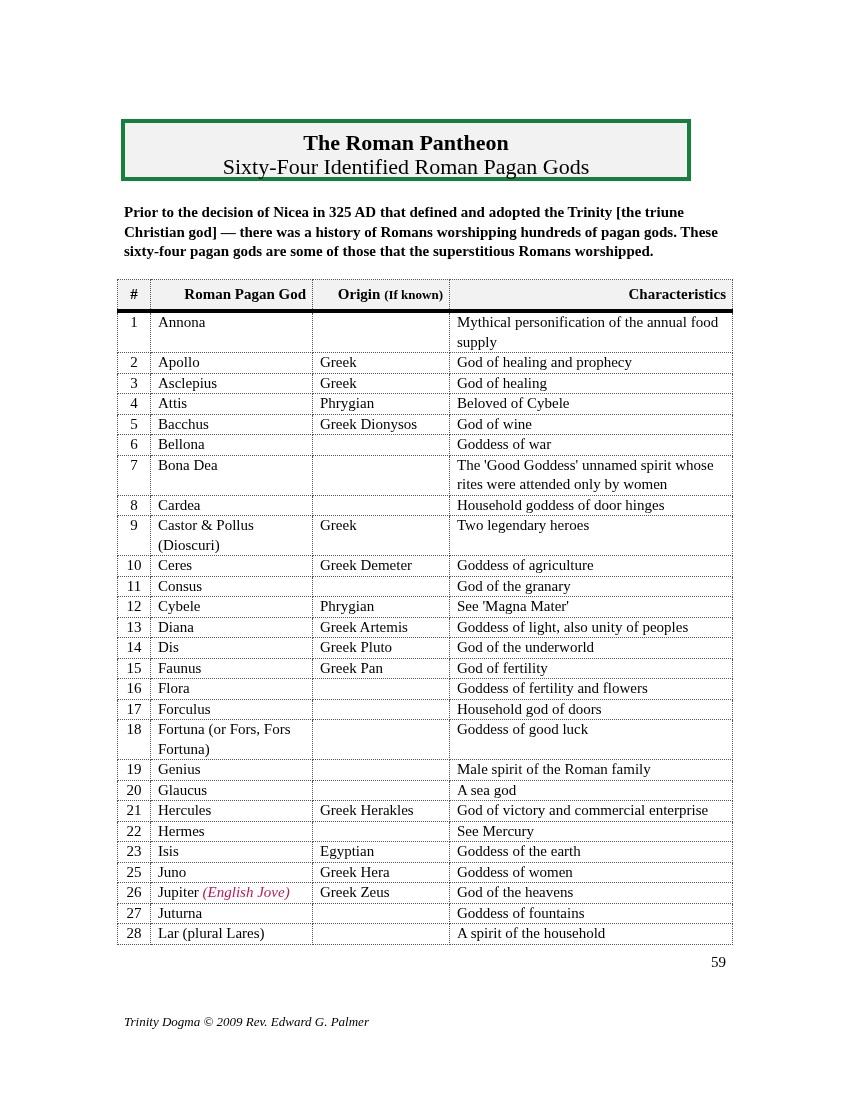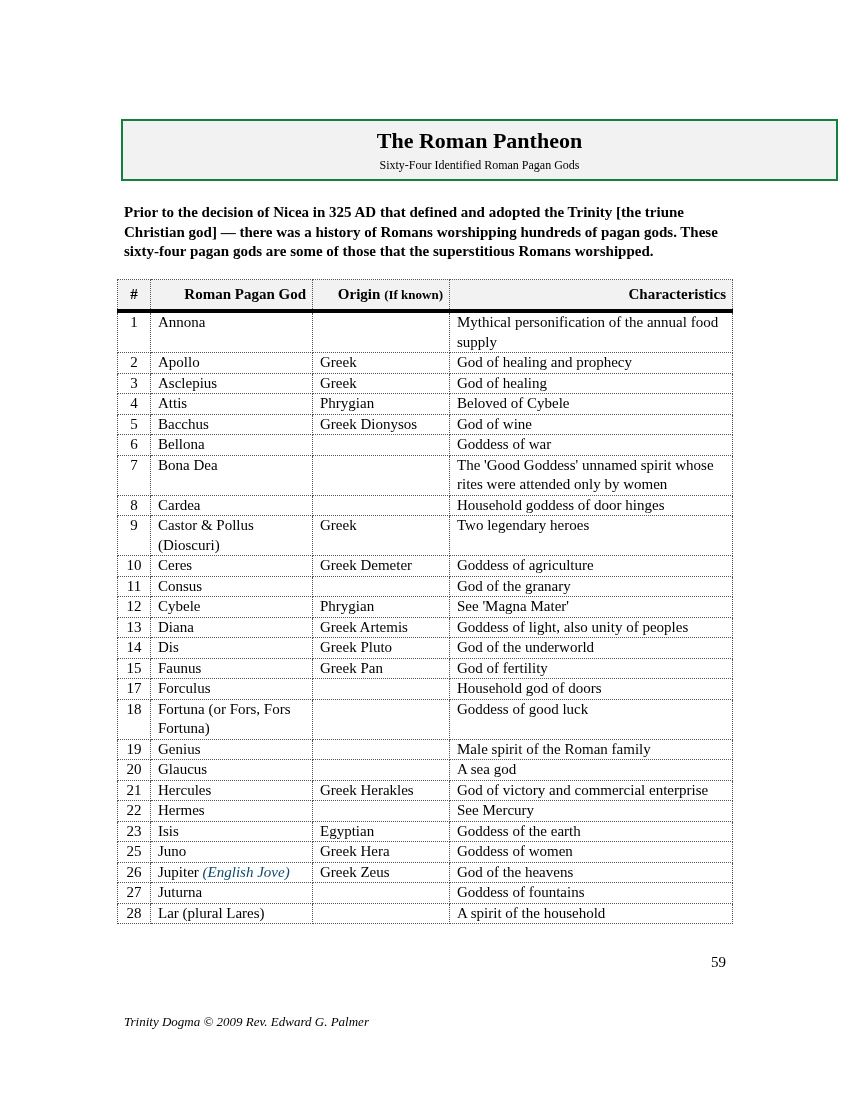--- a/index.html
+++ b/index.html
@@ -12,35 +12,35 @@
       height: 1100px;
       position: relative;
       font-family: "Liberation Serif", "DejaVu Serif", serif;
       color: #000;
       overflow: hidden;
     }
     .title-box {
       position: absolute;
       left: 121px;
       top: 119px;
-      width: 717px;
+      width: 570px;
       height: 62px;
-      border: 2px solid #15803d;
+      border: 4px solid #15803d;
       background: #f2f2f2;
       text-align: center;
       box-sizing: border-box;
     }
     .title-box .title {
       font-size: 22px;
       font-weight: bold;
       margin-top: 7px;
       line-height: 26px;
     }
     .title-box .subtitle {
-      font-size: 12px;
+      font-size: 22px;
       line-height: 22px;
       margin-top: 0px;
     }
     .intro {
       position: absolute;
       left: 124px;
       top: 203px;
       width: 610px;
       font-size: 15px;
       line-height: 19.5px;
@@ -75,21 +75,21 @@
     }
     table.gods th.num, table.gods td.num {
       text-align: center;
       padding: 0 2px;
     }
     table.gods tbody td {
       padding-top: 0px;
     }
     .note {
       font-style: italic;
-      color: #0c4a6e;
+      color: #be185d;
     }
     col.c-num { width: 33px; }
     col.c-name { width: 162px; }
     col.c-origin { width: 137px; }
     col.c-char { width: 283px; }
     .footer-left {
       position: absolute;
       left: 124px;
       top: 1014px;
       font-size: 13px;
@@ -212,20 +212,26 @@
         <td>Greek Pluto</td>
         <td>God of the underworld</td>
       </tr>
       <tr>
         <td class="num">15</td>
         <td><span>Faunus</span></td>
         <td>Greek Pan</td>
         <td>God of fertility</td>
       </tr>
       <tr>
+        <td class="num">16</td>
+        <td><span>Flora</span></td>
+        <td></td>
+        <td>Goddess of fertility and flowers</td>
+      </tr>
+      <tr>
         <td class="num">17</td>
         <td><span>Forculus</span></td>
         <td></td>
         <td>Household god of doors</td>
       </tr>
       <tr>
         <td class="num">18</td>
         <td><span>Fortuna (or Fors, Fors Fortuna)</span></td>
         <td></td>
         <td>Goddess of good luck</td>

